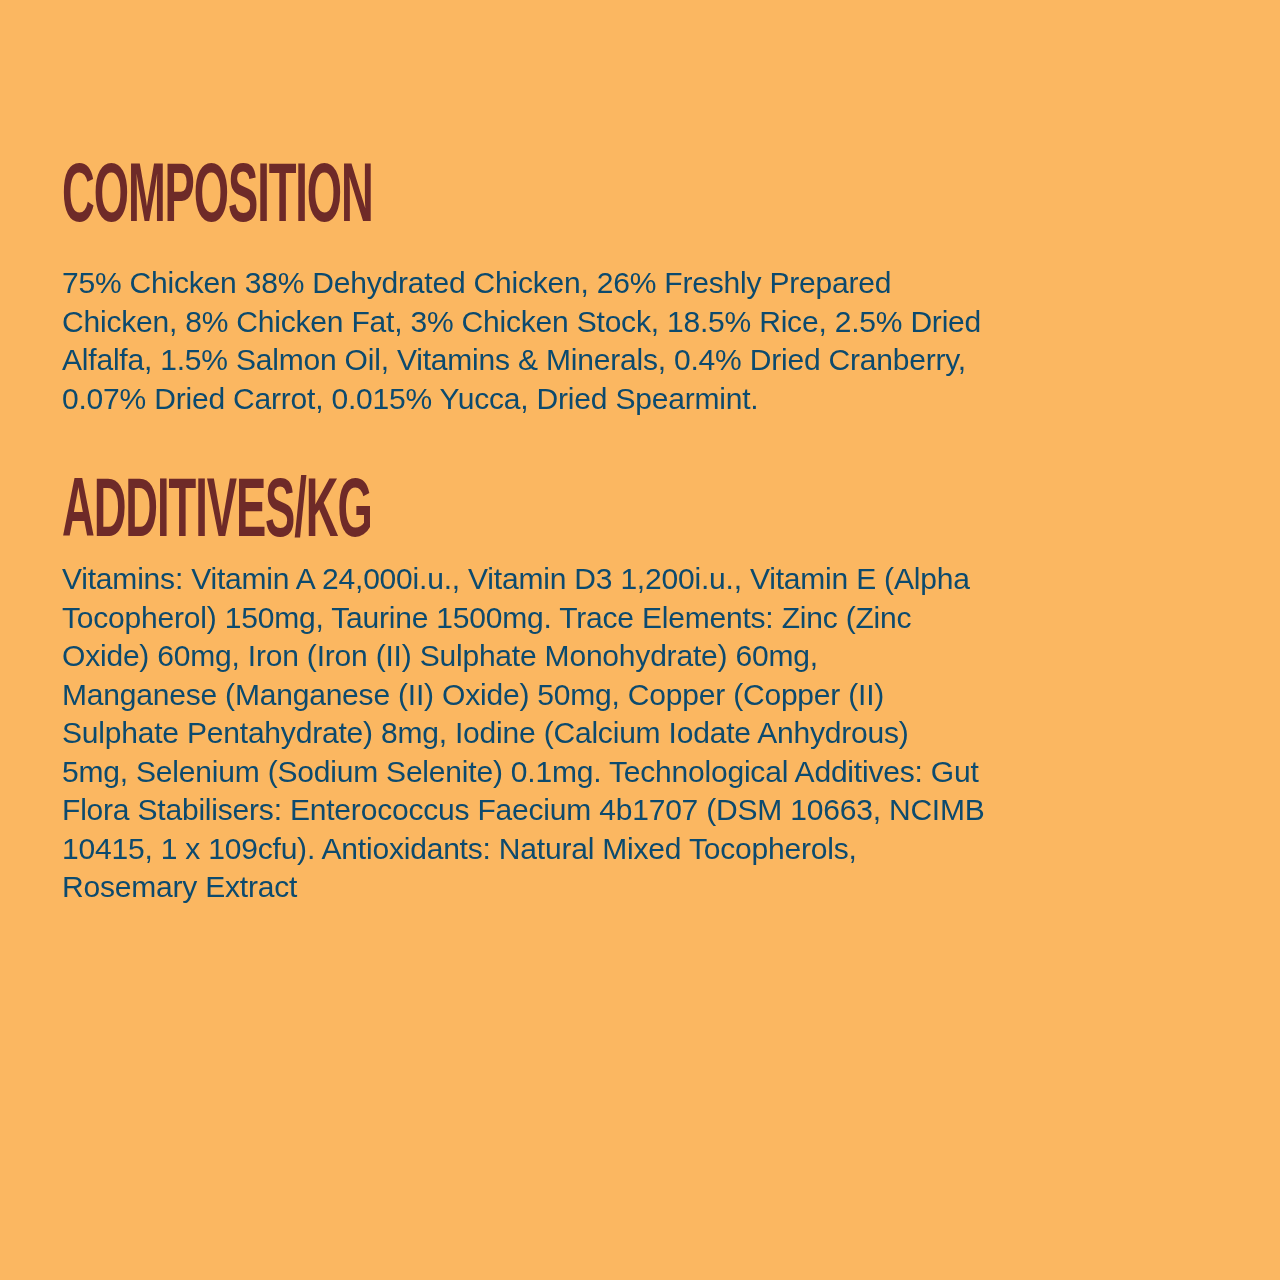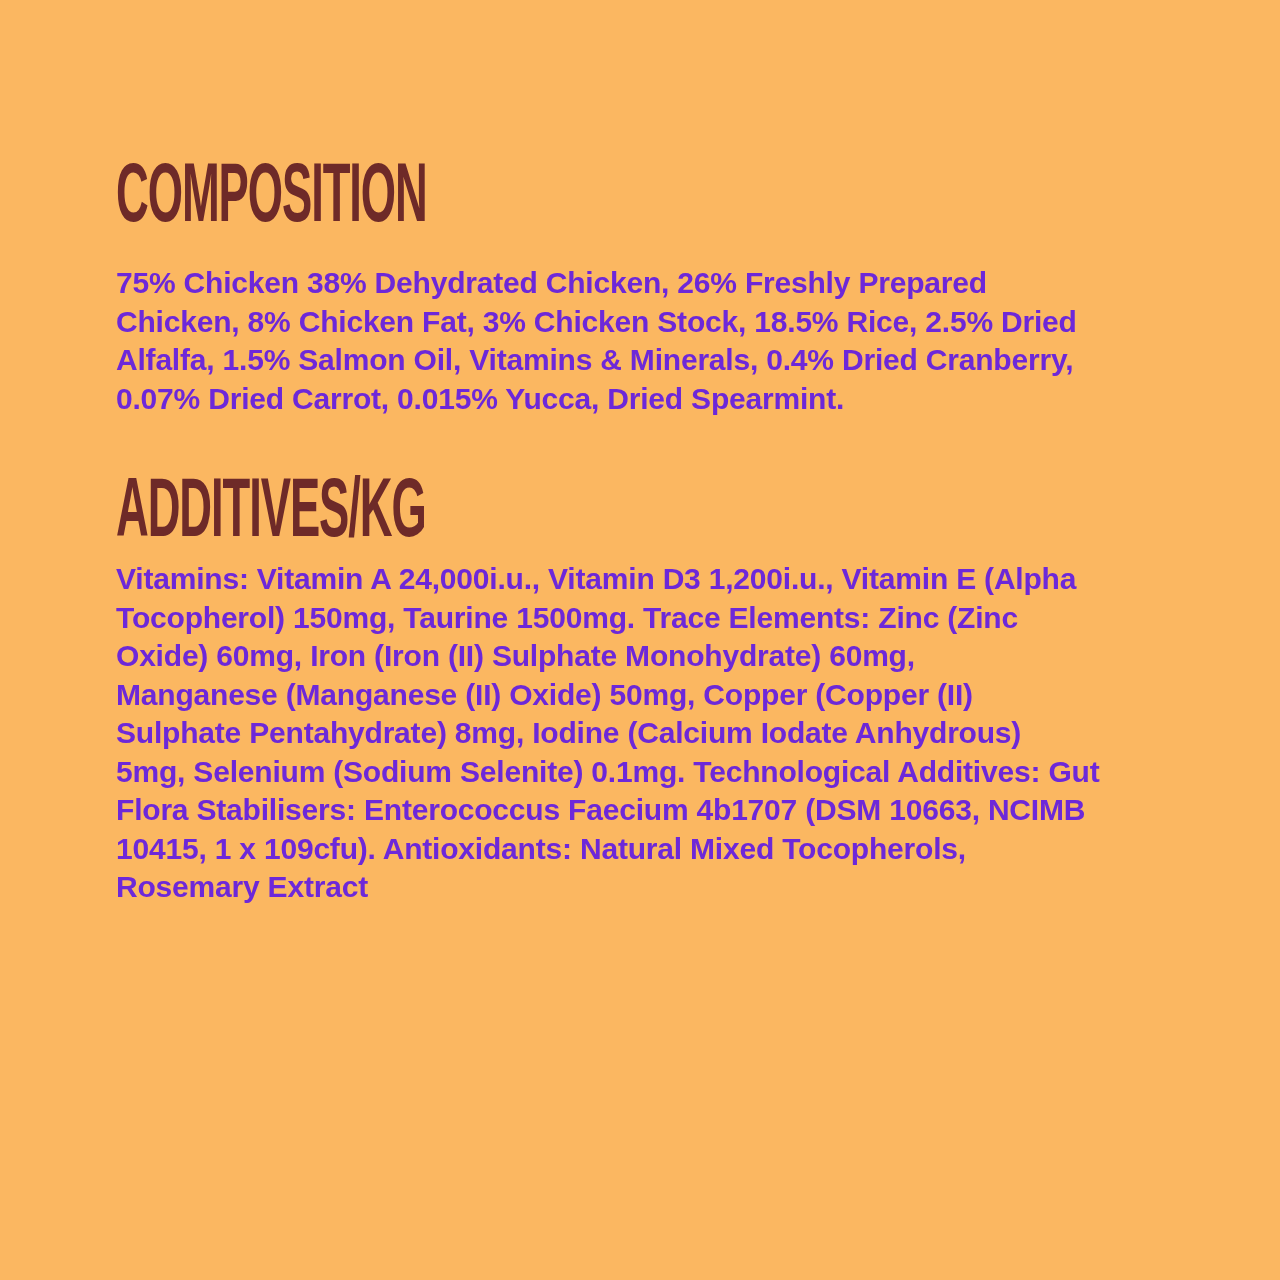--- a/index.html
+++ b/index.html
@@ -7,39 +7,39 @@
     padding: 0;
   }
   body {
     width: 1280px;
     height: 1280px;
     background: #FBB761;
     overflow: hidden;
     font-family: "Liberation Sans", sans-serif;
   }
   .content {
-    padding: 150px 0 0 116px;
+    padding: 150px 0 0 62px;
     width: 1100px;
   }
   .heading {
     font-weight: 700;
     font-size: 84px;
     line-height: 84px;
     color: #6E2A28;
     letter-spacing: -2px;
     white-space: pre;
     transform: scaleX(0.54);
     transform-origin: left center;
     margin: 0;
   }
   .para {
-    font-weight: 700;
+    font-weight: 400;
     font-size: 30px;
     line-height: 38.5px;
-    color: #6d28d9;
+    color: #0c4a6e;
     letter-spacing: -0.2px;
     white-space: pre;
     margin: 0;
   }
   .heading-composition   { margin-bottom: 30px; }
   .heading-additives     { margin-top: 47px; margin-bottom: 11px; }
   .heading-analytical    { margin-top: 24px; margin-bottom: 1px; }
 </style>
 </head>
 <body>

